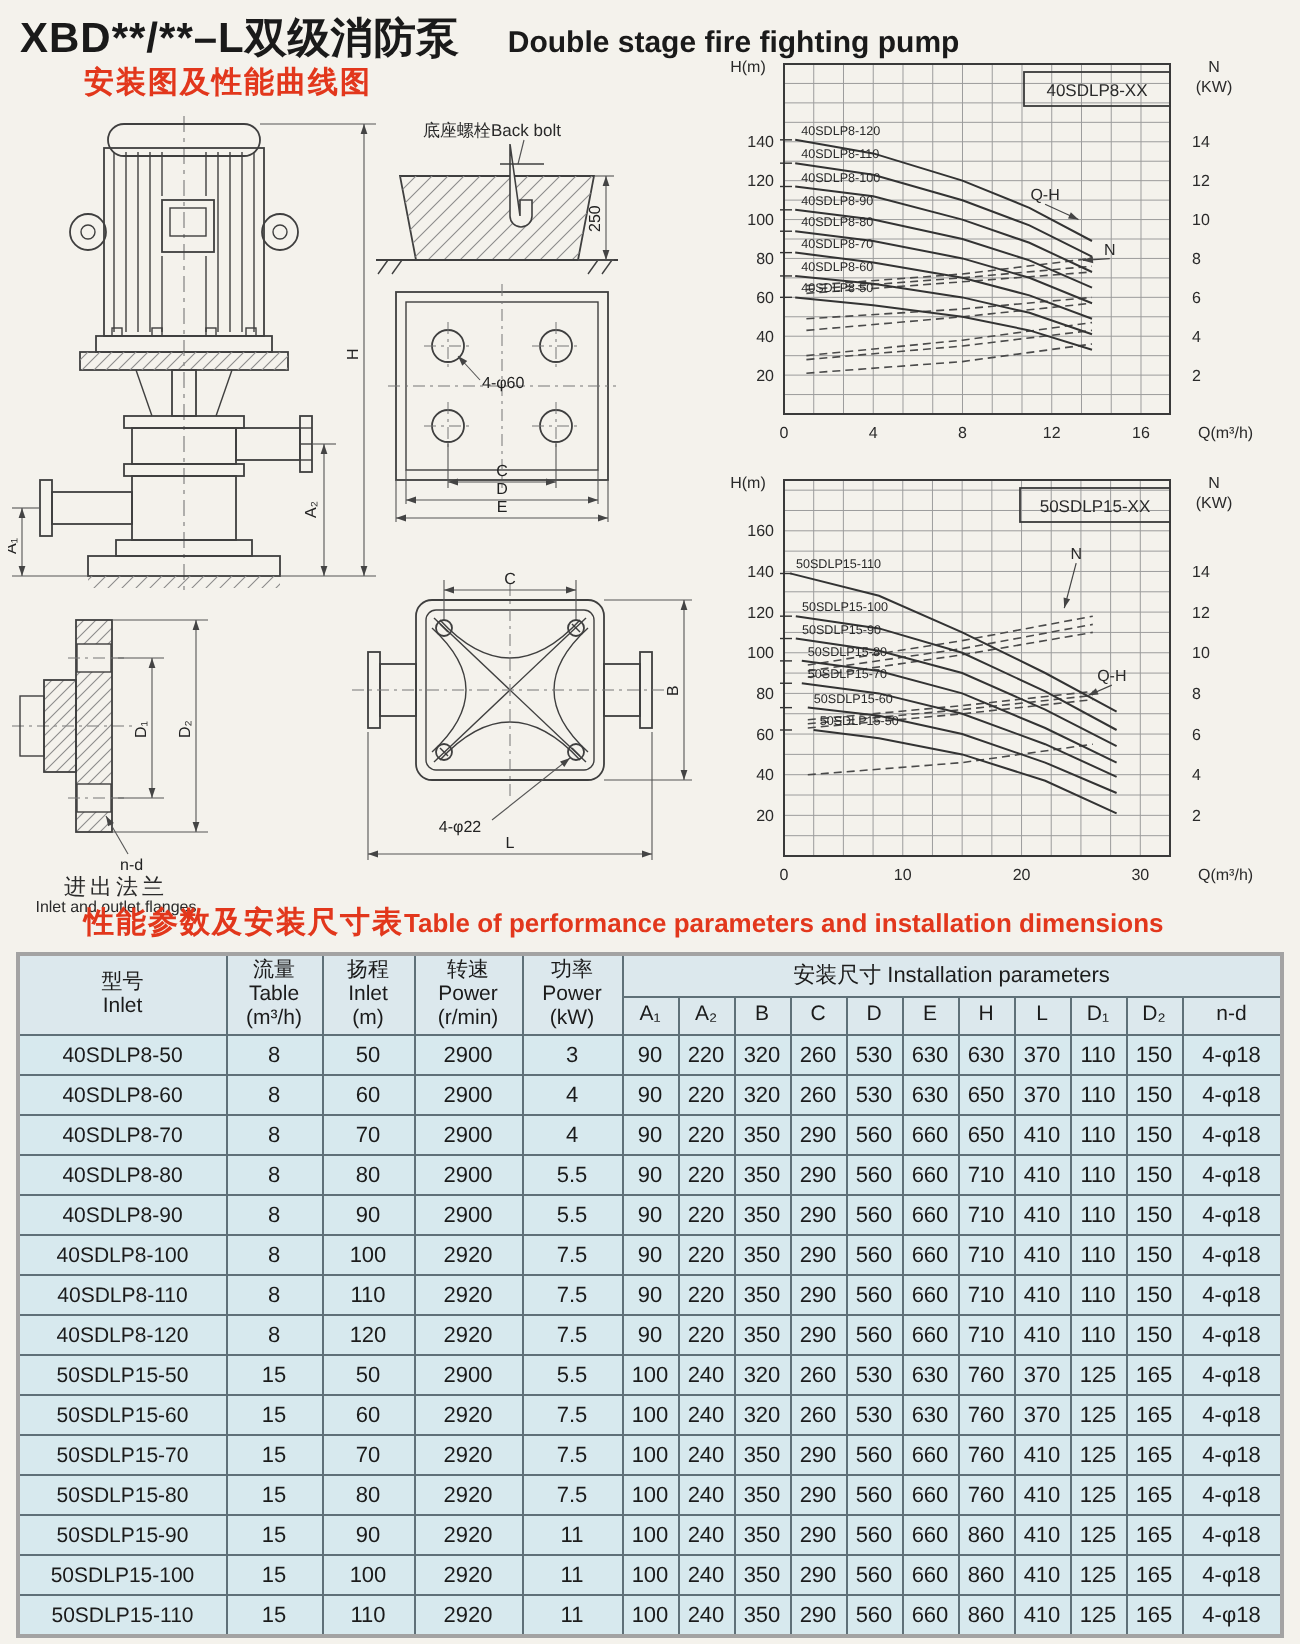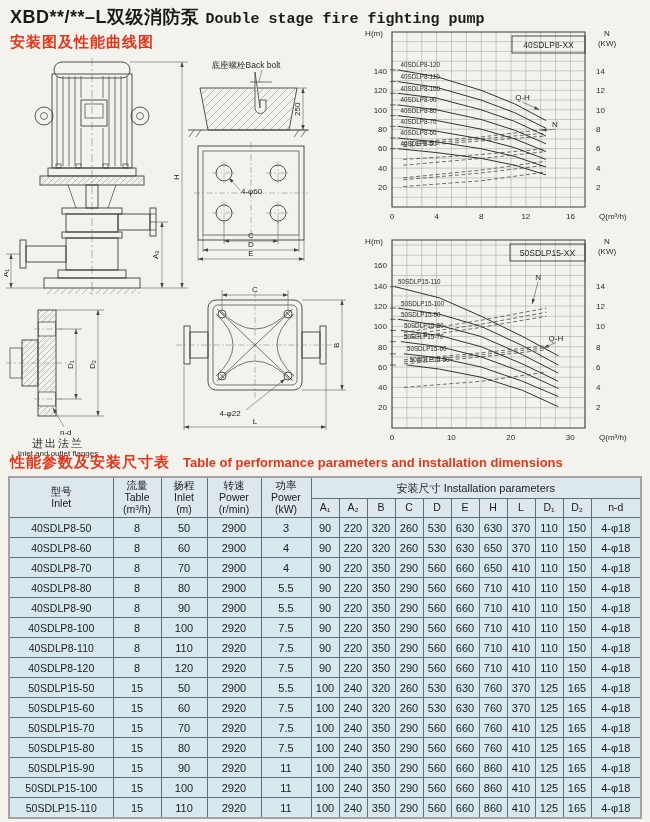--- a/index.html
+++ b/index.html
@@ -1,26 +1,26 @@
 <!DOCTYPE html>
 <html><head>
 <meta charset="utf-8">
 <style>
   html,body{margin:0;padding:0;background:#d9d7d0;}
   .page{position:relative;width:650px;height:822px;background:#f4f2ec;
         font-family:"Liberation Sans",sans-serif;color:#1a1a1a;overflow:hidden;}
   .title-row{position:absolute;left:10px;top:5px;white-space:nowrap;}
-  .t-zh{font-size:18px;font-weight:bold;letter-spacing:.5px;}
-  .t-en{font-size:15px;font-weight:bold;margin-left:6px;font-family:Liberation Mono, monospace;}
+  .t-zh{font-size:21px;font-weight:bold;letter-spacing:.5px;}
+  .t-en{font-size:15px;font-weight:bold;margin-left:24px;}
   .sec{position:absolute;left:10px;color:#e2371c;line-height:1.15;}
-  .sec .zh{font-size:15px;font-weight:bold;letter-spacing:1px;}
+  .sec .zh{font-size:15px;font-weight:bold;letter-spacing:1px;margin-left:32px;}
   .sec .en{font-size:13px;font-weight:bold;}
   #sec1{top:33px;}
   #sec2{top:453px;width:630px;}
-  #sec2 .inline-en{margin-left:13px;}
+  #sec2 .inline-en{margin-left:0;}
   .unit-note{position:absolute;right:12px;top:478px;font-size:11px;color:#222;}
   svg{position:absolute;font-family:"Liberation Sans",sans-serif;}
   svg text{fill:#2a2a2a;}
   .s{stroke:#3f3f3f;stroke-width:.9;fill:none;}
   .s2{stroke:#3f3f3f;stroke-width:.7;fill:none;}
   .d{stroke:#555;stroke-width:.55;fill:none;}
   .cl{stroke:#777;stroke-width:.55;fill:none;stroke-dasharray:8 3 2 3;}
   .cl2{stroke:#777;stroke-width:.5;fill:none;stroke-dasharray:6 2.5 1.5 2.5;}
   .bgfill{fill:#f4f2ec;}
   .dimtext{font-size:8px;fill:#222;}

